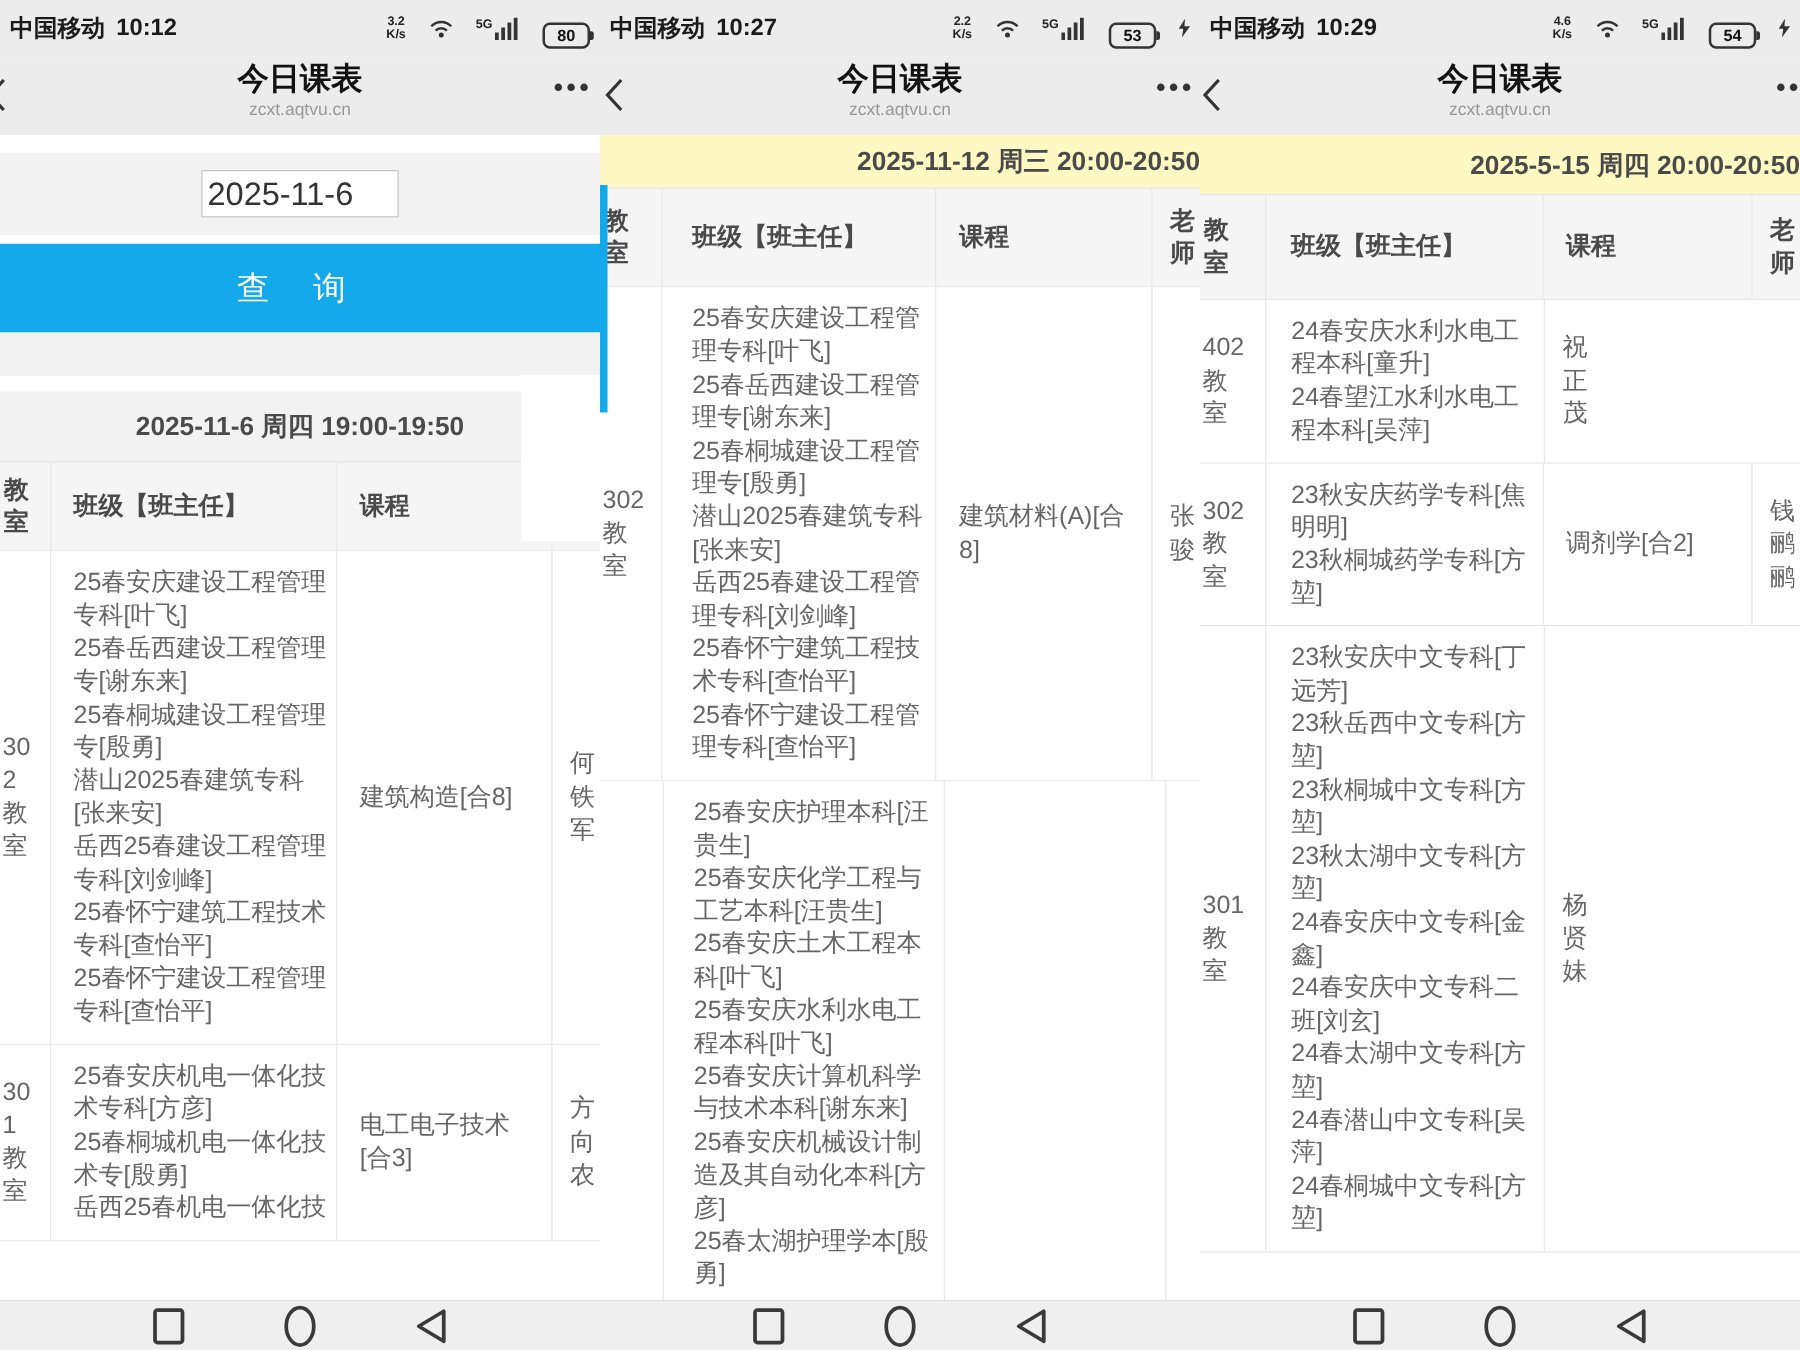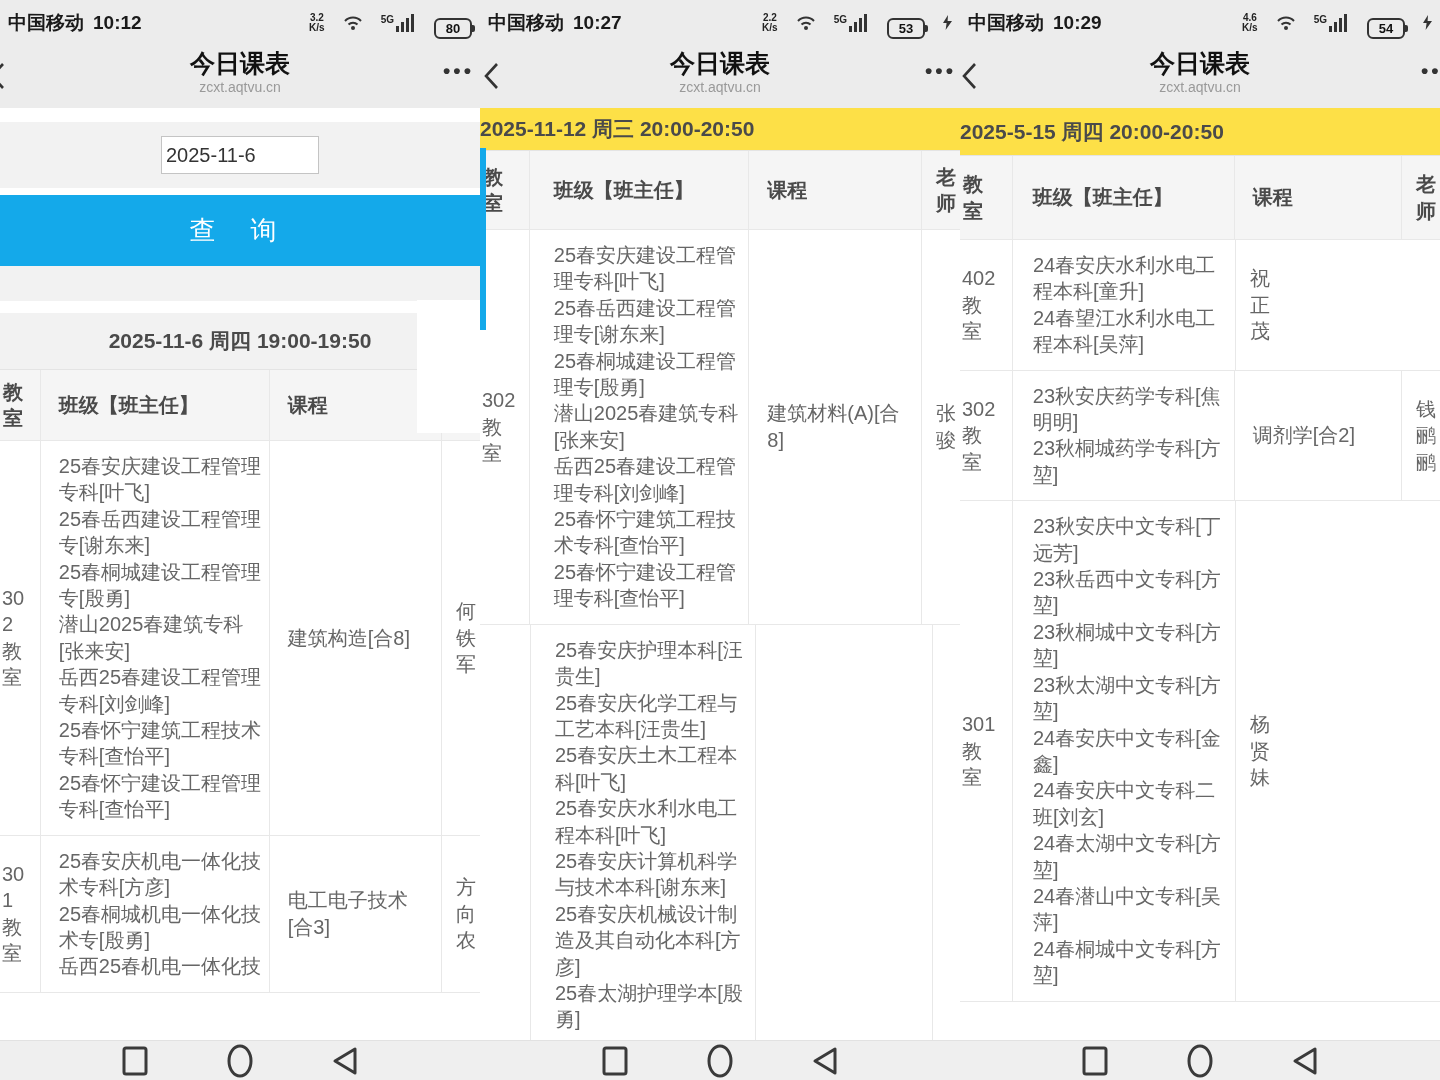--- a/index.html
+++ b/index.html
@@ -31,32 +31,32 @@
   .dots{position:absolute;top:14px;font-size:21px;letter-spacing:3px;color:#333;font-weight:700;}
   .p0 .dots{right:6px;} .p1 .dots{right:4px;} .p2 .dots{right:-12px;}
 
   
   .banner{position:relative;height:64px;background:var(--blue);}
   .banner-title{text-align:center;color:#fff;font-size:25px;font-weight:700;line-height:64px;letter-spacing:1px;}
   .icon-box{position:absolute;top:9px;width:47px;height:45px;border:2px solid rgba(255,255,255,.95);border-radius:7px;display:flex;align-items:center;justify-content:center;}
   .home-box{left:-13px;} .next-box{right:-22px;}
   .gap14{height:14px;background:#fff;}
   .field-band{height:66px;background:#F2F2F2;display:flex;align-items:center;justify-content:center;}
-  .date-input{width:158px;height:38px;background:#fff;border:1px solid #C4C4C4;font-size:20px;color:#333;padding:0 4px;font-family:inherit;}
+  .date-input{width:158px;height:38px;background:#fff;border:1px solid #C4C4C4;font-size:26px;color:#333;padding:0 4px;font-family:inherit;}
   .gap7{height:7px;background:#fff;}
   .query-btn{display:block;width:100%;height:71px;background:var(--blue);border:none;color:#fff;font-size:26px;letter-spacing:14px;font-family:inherit;}
   .band-gray{height:35px;background:#F2F2F2;}
   .gap12{height:12px;background:#fff;}
   .date-band{height:56px;background:#F2F2F2;display:flex;align-items:center;justify-content:center;}
   .date-text{font-size:21px;font-weight:600;color:#4a4a4a;}
   .seam{position:absolute;left:417px;top:300px;width:63px;height:133px;background:#fff;z-index:5;}
   .bluesliver{position:absolute;left:0;top:148px;width:6px;height:182px;background:var(--blue);z-index:4;}
 
   
-  .date-head{display:flex;align-items:center;justify-content:flex-start;background:#fde047;}
+  .date-head{display:flex;align-items:center;justify-content:flex-end;background:#fef9c3;}
   .p1 .date-head{height:42px;} .p2 .date-head{height:47px;}
 
   
   .trow{display:flex;background:#fff;border-bottom:1px solid #E8E8E8;}
   .thead{background:#F5F5F5;border-top:1px solid #E4E4E4;}
   .p0 .thead{height:72px;} .p1 .thead{height:80px;} .p2 .thead{height:85px;}
   .cell{padding:12px 4px;display:flex;flex-direction:column;justify-content:center;font-size:20px;color:#666;line-height:26.4px;}
   .c1{width:var(--c1);padding-left:2px;}
   .c2{width:var(--c2);border-left:1px solid #E8E8E8;padding-left:var(--clpad);}
   .c3{width:var(--c3);border-left:1px solid #E8E8E8;padding-left:18px;}

